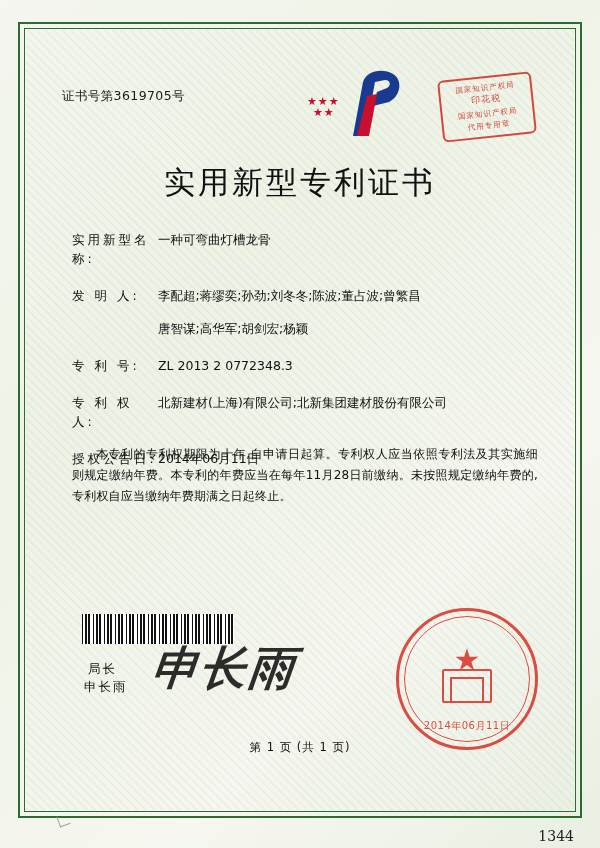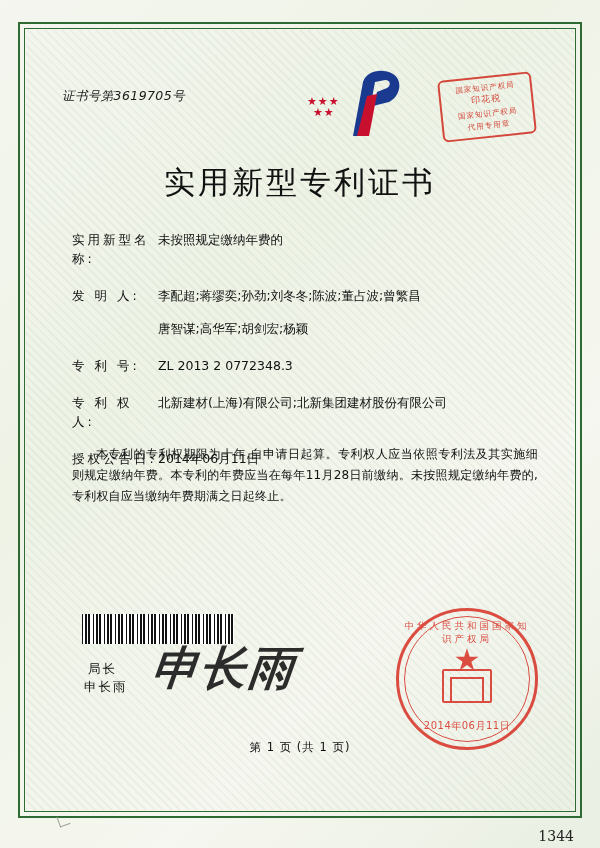--- a/index.html
+++ b/index.html
@@ -31,21 +31,20 @@
   }
   .content{
     position:absolute;left:44px;top:52px;right:44px;bottom:58px;
   }
 
   
   .cert-no{
     position:absolute;left:18px;top:36px;
     font-size:12.5px;color:#1a1a1a;letter-spacing:.4px;
     font-family:"DejaVu Sans","Liberation Sans",sans-serif;
-    font-style:italic;
   }
   .logo{
     position:absolute;left:255px;top:10px;width:120px;height:80px;
   }
   .stars{
     position:absolute;left:8px;top:34px;width:50px;height:22px;
     color:#c8102e;font-size:11px;letter-spacing:1px;line-height:11px;
   }
   .star-row1{position:absolute;left:0;top:0;}
   .star-row2{position:absolute;left:6px;top:11px;}
@@ -189,21 +188,21 @@
       <div class="st-line st-l2">印花税</div>
       <div class="st-line st-l3">国家知识产权局</div>
       <div class="st-line st-l4">代用专用章</div>
     </div>
 
     <div class="main-title">实用新型专利证书</div>
 
     <div class="fields">
 
       <div class="field">
-        <span class="f-label">实用新型名称:</span><span class="f-value">未按照规定缴纳年费的</span>
+        <span class="f-label">实用新型名称:</span><span class="f-value">一种可弯曲灯槽龙骨</span>
       </div>
 
       <div class="field">
         <span class="f-label">发  明  人:</span><span class="f-value">李配超;蒋缪奕;孙劲;刘冬冬;陈波;董占波;曾繁昌</span>
         <span class="f-value2">唐智谋;高华军;胡剑宏;杨颖</span>
       </div>
 
       <div class="field">
         <span class="f-label">专  利  号:</span><span class="f-value">ZL 2013 2 0772348.3</span>
       </div>
@@ -224,21 +223,20 @@
     </div>
 
     <div class="barcode"></div>
 
     <div class="sig-label">局长</div>
     <div class="sig-name">申长雨</div>
     <div class="sig-hand">申长雨</div>
 
     <div class="seal-round">
       <div class="ring"></div>
-      <div class="seal-arc">中华人民共和国国家知识产权局</div>
       <div class="seal-star">★</div>
       <div class="seal-emblem"></div>
       <div class="seal-date">2014年06月11日</div>
     </div>
 
     <div class="page-foot">第 1 页 (共 1 页)</div>
 
   </div>
 
   <div class="corner-mark"></div>

